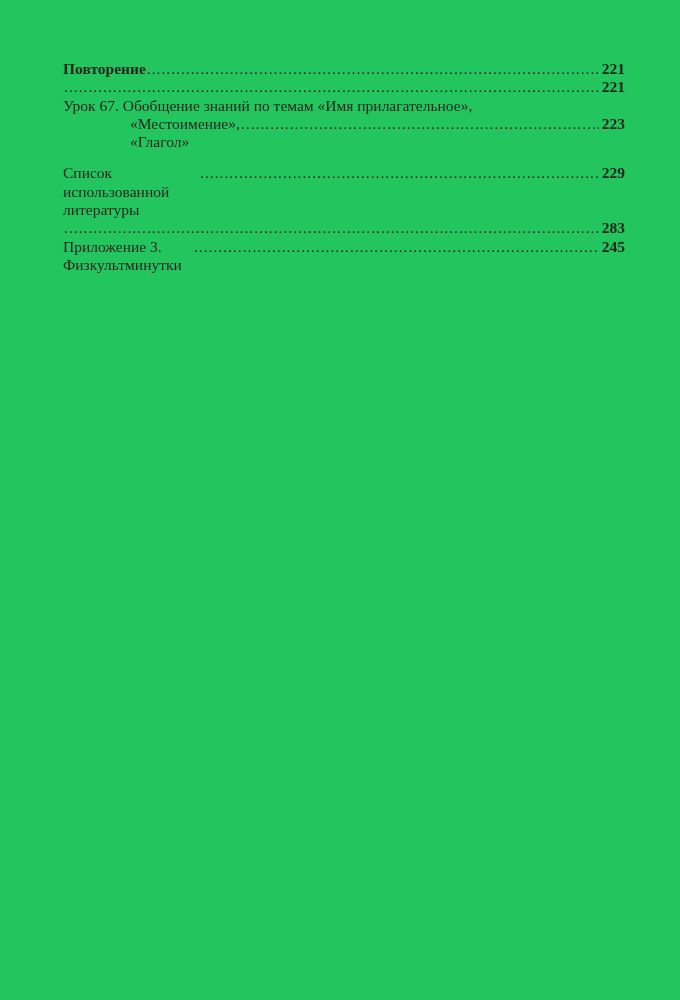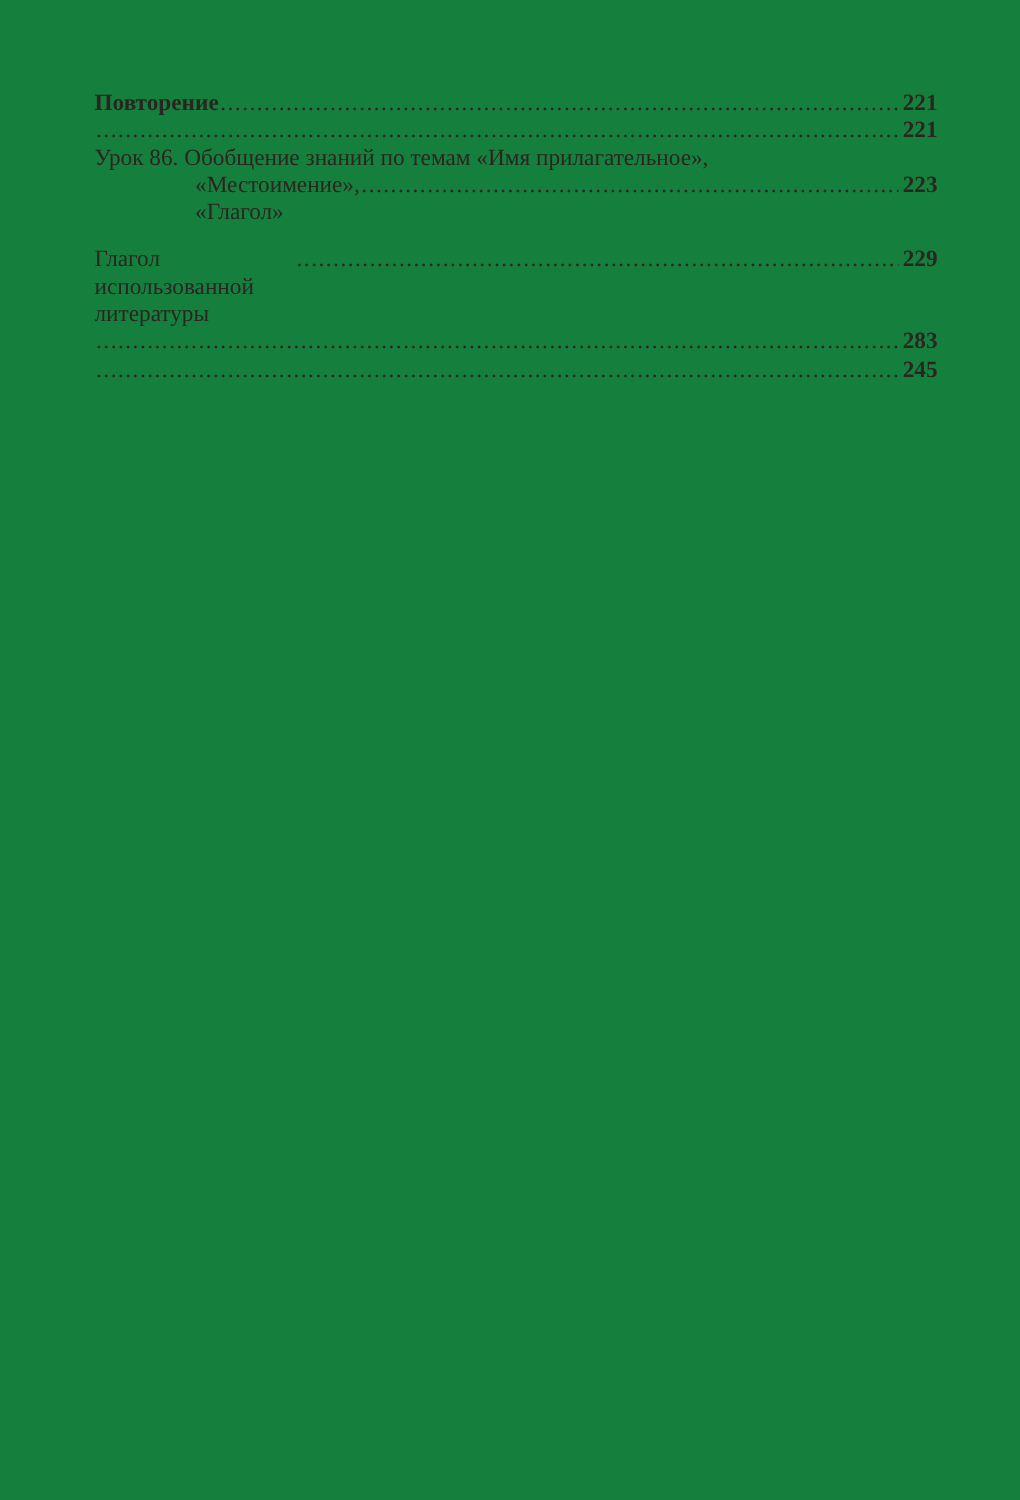--- a/index.html
+++ b/index.html
@@ -9,21 +9,21 @@
   body {
     width: 680px;
     height: 1000px;
     background: #ffffff;
     overflow: hidden;
   }
   .page {
     position: relative;
     width: 680px;
     height: 1000px;
-    background: #15803d;
+    background: #22c55e;
     font-family: "Liberation Serif", "DejaVu Serif", serif;
     color: #2b2520;
   }
   .toc {
     position: absolute;
     left: 63px;
     top: 60px;
     width: 562px;
     font-size: 15.5px;
     line-height: 18.3px;
@@ -71,43 +71,44 @@
       <span class="leader"></span>
       <span class="pagenum">221</span>
     </div>
 
     <div class="toc-row">
       <span class="leader"></span>
       <span class="pagenum">221</span>
     </div>
 
     <div class="toc-row">
-      <span class="title">Урок 86. Обобщение знаний по темам «Имя прилагательное»,</span>
+      <span class="title">Урок 67. Обобщение знаний по темам «Имя прилагательное»,</span>
     </div>
     <div class="toc-row wrap-indent">
       <span class="title">«Местоимение», «Глагол»</span>
       <span class="leader"></span>
       <span class="pagenum">223</span>
     </div>
 
 
     <div class="section-gap"></div>
 
     <div class="toc-row">
-      <span class="title">Глагол использованной литературы</span>
+      <span class="title">Список использованной литературы</span>
       <span class="leader"></span>
       <span class="pagenum">229</span>
     </div>
 
     <div class="toc-row">
       <span class="leader"></span>
       <span class="pagenum">283</span>
     </div>
 
 
     <div class="toc-row">
+      <span class="title">Приложение 3. Физкультминутки </span>
       <span class="leader"></span>
       <span class="pagenum">245</span>
     </div>
 
 
   </div>
 </div>
 
 </body></html>

